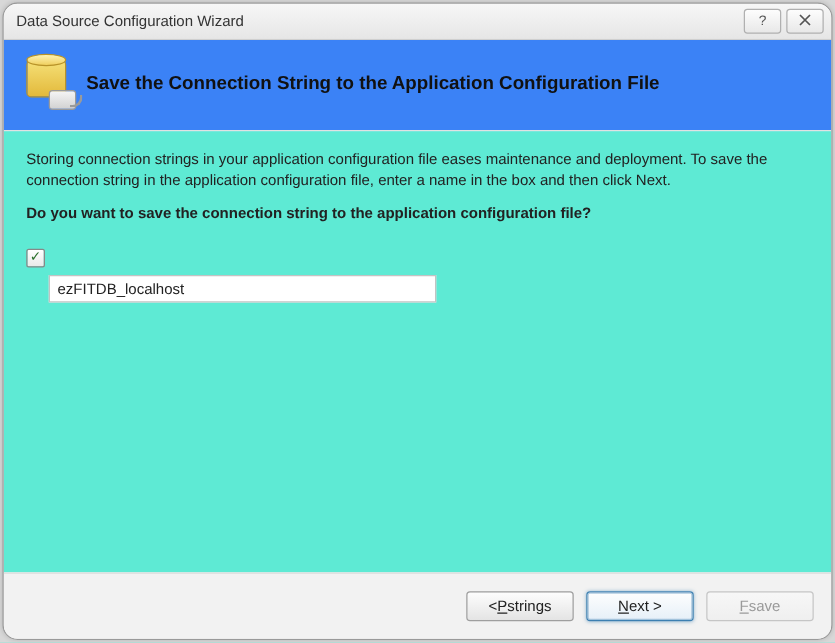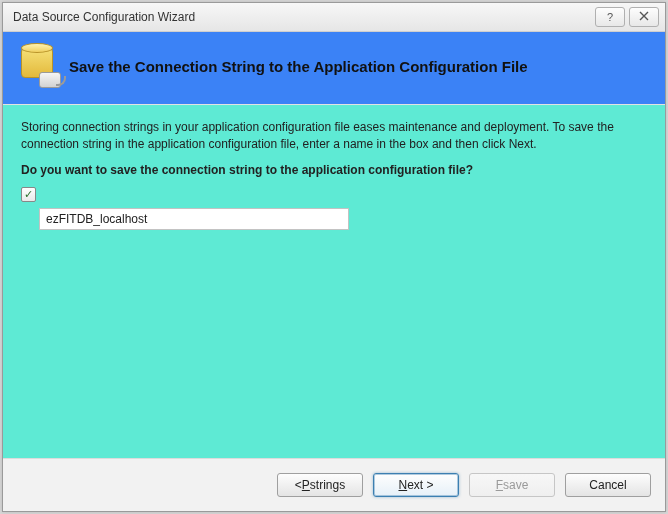--- a/index.html
+++ b/index.html
@@ -11,21 +11,21 @@
     width: 668px;
     height: 514px;
     overflow: hidden;
   }
   .window {
     width: 664px;
     height: 510px;
     margin: 2px;
     background: #fff;
     border: 1px solid #9a9a9a;
-    border-radius: 0;
+    border-radius: 12px;
     box-shadow: 0 0 4px rgba(0,0,0,0.15);
     display: flex;
     flex-direction: column;
     box-sizing: border-box;
     overflow: hidden;
   }
   .titlebar {
     height: 28px;
     background: linear-gradient(to bottom, #f7f7f7, #e6e6e6);
     border-bottom: 1px solid #cfcfcf;
@@ -114,21 +114,21 @@
   }
   .desc {
     font-size: 12px;
     color: #222;
     line-height: 1.4;
     margin-bottom: 10px;
   }
   .question {
     font-size: 12px;
     font-weight: bold;
-    margin-bottom: 10px;
+    margin-bottom: 22px;
   }
   .checkbox-row {
     display: flex;
     align-items: center;
     margin-bottom: 6px;
   }
   .checkbox {
     width: 13px;
     height: 13px;
     border: 1px solid #888;
@@ -245,18 +245,15 @@
         <span>strings</span>
       </div>
     <div class="btn primary">
         <span class="u">N</span>
         <span>ext &gt;</span>
       </div>
     <div class="btn disabled">
         <span class="u">F</span>
         <span>save</span>
       </div>
-    <div class="btn">
-        <span>Cancel</span>
-      </div>
   </div>
 
 </div>
 
 </body></html>

